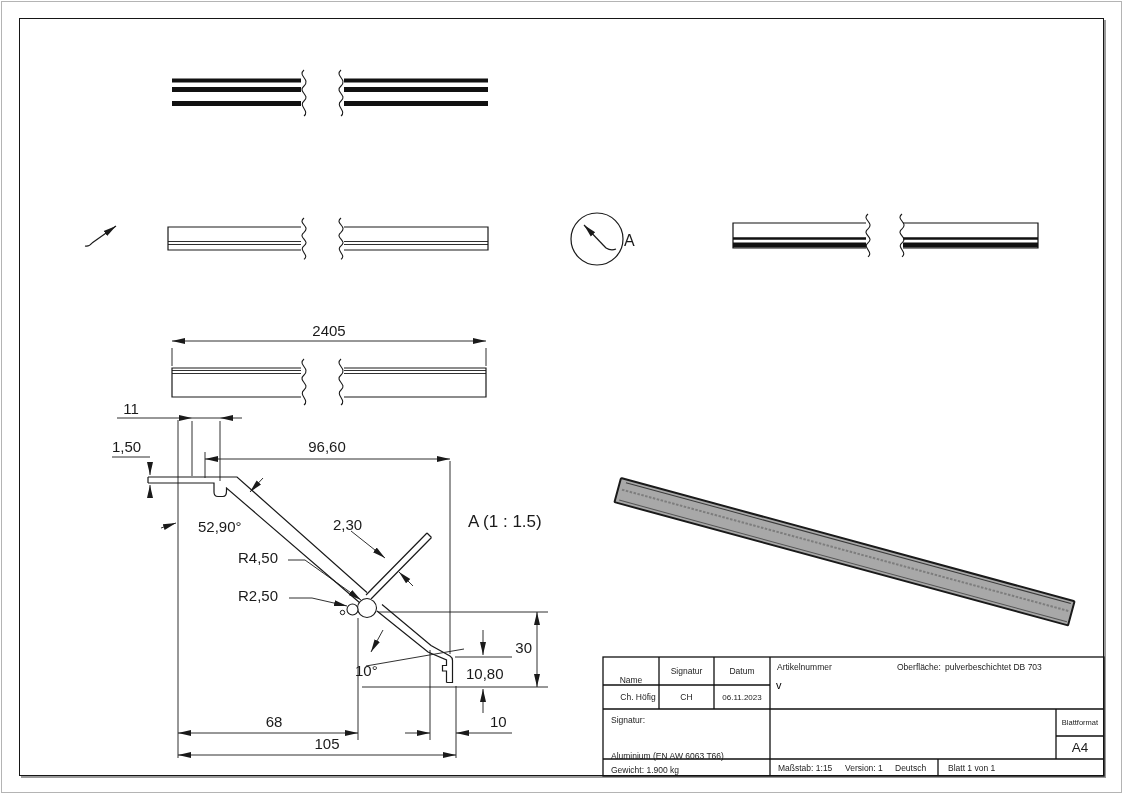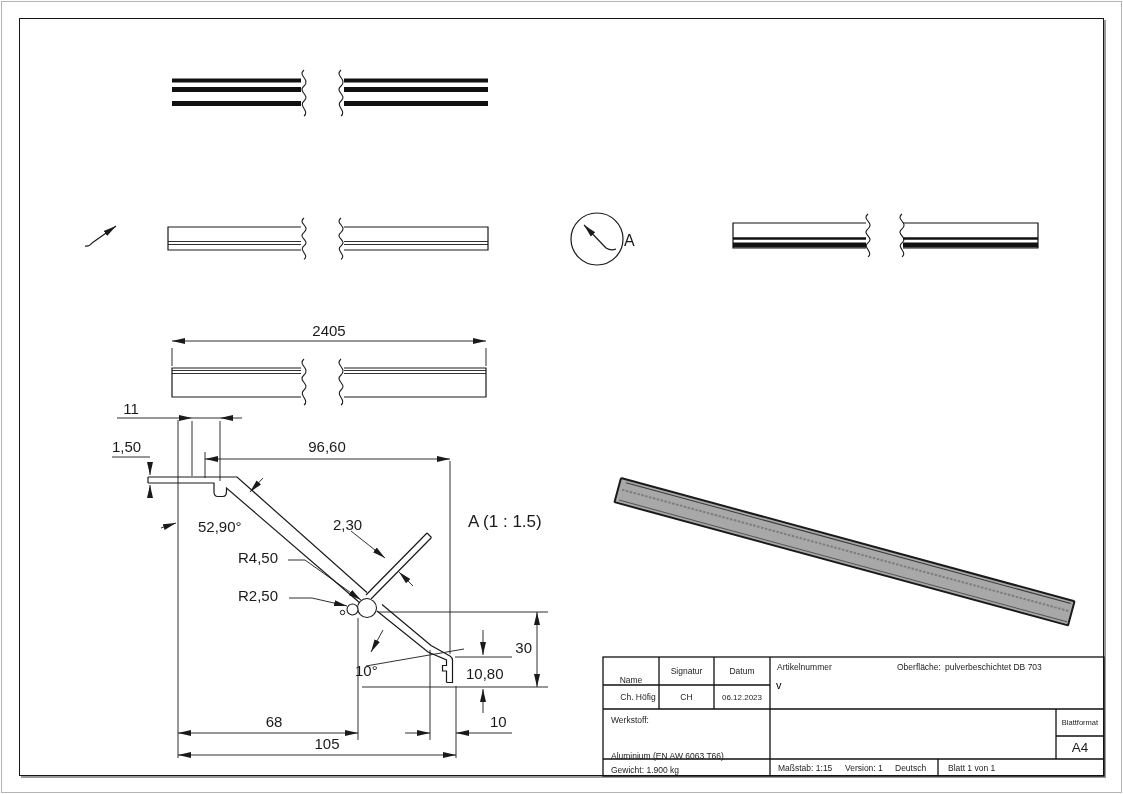--- a/index.html
+++ b/index.html
@@ -169,32 +169,32 @@
       <path d="M1056,709 V759 M1056,736 H1104"></path>
       <path d="M938,759 V776"></path>
     </g>
   </svg>
 
   <div class="tbtext tb-c tb-s" style="left:603px;top:657px;width:56px;height:45px;">Name</div>
   <div class="tbtext tb-c tb-s" style="left:659px;top:657px;width:55px;height:28px;">Signatur</div>
   <div class="tbtext tb-c tb-s" style="left:714px;top:657px;width:56px;height:28px;">Datum</div>
   <div class="tbtext tb-c tb-s" style="left:603px;top:685px;width:56px;height:24px;margin-left:7px;">Ch. Höfig</div>
   <div class="tbtext tb-c tb-s" style="left:659px;top:685px;width:55px;height:24px;">CH</div>
-  <div class="tbtext tb-c tb-xs" style="left:714px;top:685px;width:56px;height:24px;">06.12.2023</div>
+  <div class="tbtext tb-c tb-xs" style="left:714px;top:685px;width:56px;height:24px;">06.11.2023</div>
 
   <div class="tbtext tb-s" style="left:777px;top:661px;height:12px;">Artikelnummer</div>
   <div class="tbtext tb-s" style="left:897px;top:661px;height:12px;gap:4px;">
     <span>Oberfläche:</span>
     <span>pulverbeschichtet DB 703</span>
   </div>
   <div class="tbtext" id="tb-artnum" style="left:776px;top:680px;height:26px;">
     <span class="sup">v</span>
   </div>
 
-  <div class="tbtext tb-s" style="left:611px;top:713px;height:14px;">Werkstoff:</div>
+  <div class="tbtext tb-s" style="left:611px;top:713px;height:14px;">Signatur:</div>
   <div class="tbtext tb-s" style="left:611px;top:705px;height:14px;margin-top:44px;">Aluminium (EN AW 6063 T66)</div>
 
   <div class="tbtext tb-c" style="left:1056px;top:709px;width:48px;height:27px;font-size:7.5px;">Blattformat</div>
   <div class="tbtext tb-c" id="tb-a4" style="left:1056px;top:736px;width:48px;height:23px;">A4</div>
 
   <div class="tbtext tb-s" style="left:611px;top:759px;height:21px;">Gewicht: 1.900 kg</div>
   <div class="tbtext tb-s" style="left:778px;top:759px;height:17px;">Maßstab: 1:15</div>
   <div class="tbtext tb-s" style="left:845px;top:759px;height:17px;">Version: 1</div>
   <div class="tbtext tb-s" style="left:895px;top:759px;height:17px;text-align:center;">Deutsch</div>
   <div class="tbtext tb-s" style="left:948px;top:759px;height:17px;">Blatt 1 von 1</div>

